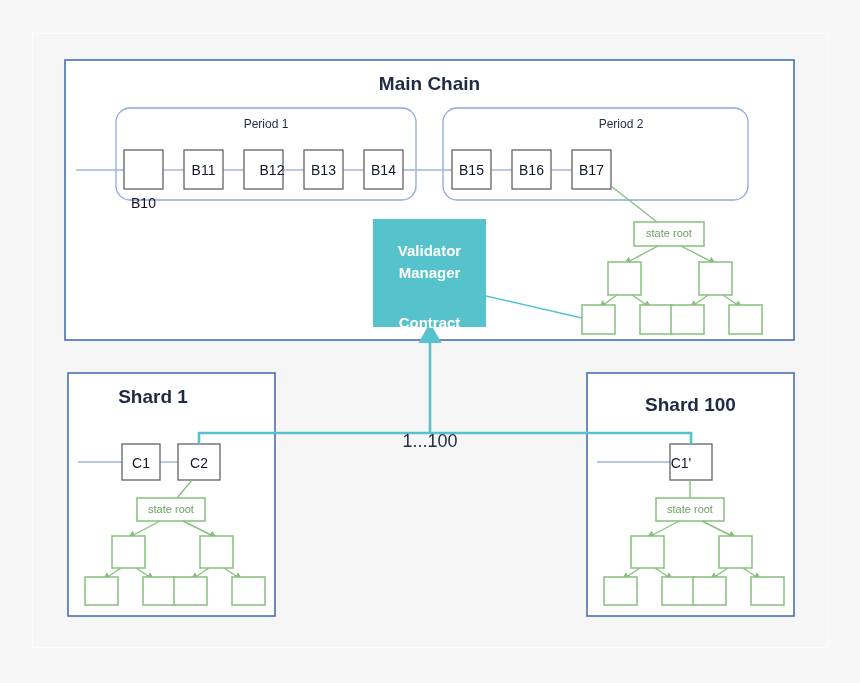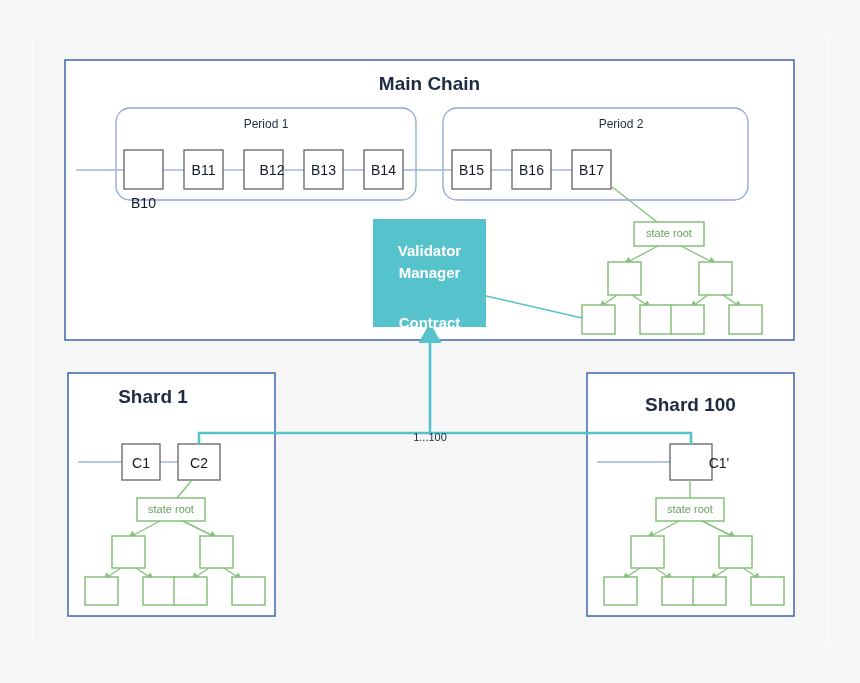--- a/index.html
+++ b/index.html
@@ -64,21 +64,21 @@
     color: #6aa05f;
   }
   .vmc-lbl {
     font-size: 15px;
     font-weight: bold;
     color: #ffffff;
     text-align: center;
     line-height: 22px;
   }
   .edge-lbl {
-    font-size: 11px;
+    font-size: 18px;
     color: #1f2a44;
     text-align: center;
   }
 </style>
 </head>
 <body>
 
 <div id="stage">
 
   <div class="panel-bg"></div>
@@ -219,18 +219,18 @@
   <div class="box-label vmc-lbl" style="left:373px; top:262px; width:113px;">Manager</div>
   <div class="box-label vmc-lbl" style="left:373px; top:240px; width:113px;">Validator</div>
   <div class="box-label vmc-lbl" style="left:373px; top:284px; width:113px;margin-top:28px;">Contract</div>
 
   <div class="box-label title-lbl" style="left:68px; top:386px; width:170px;">Shard 1</div>
   <div class="box-label blk-lbl" style="left:122px; top:455px; width:38px;">C1</div>
   <div class="box-label blk-lbl" style="left:178px; top:455px; width:42px;">C2</div>
   <div class="box-label sroot-lbl" style="left:137px; top:503px; width:68px;">state root</div>
 
   <div class="box-label title-lbl" style="left:587px; top:386px; width:207px;margin-top:8px;">Shard 100</div>
-  <div class="box-label blk-lbl" style="left:670px; top:455px; width:22px;padding-left:38px;">C1'</div>
+  <div class="box-label blk-lbl" style="left:670px; top:455px; width:22px;">C1'</div>
   <div class="box-label sroot-lbl" style="left:656px; top:503px; width:68px;">state root</div>
 
   <div class="box-label edge-lbl" style="left:370px; top:431px; width:120px;">1...100</div>
 
 </div>
 
 </body></html>

